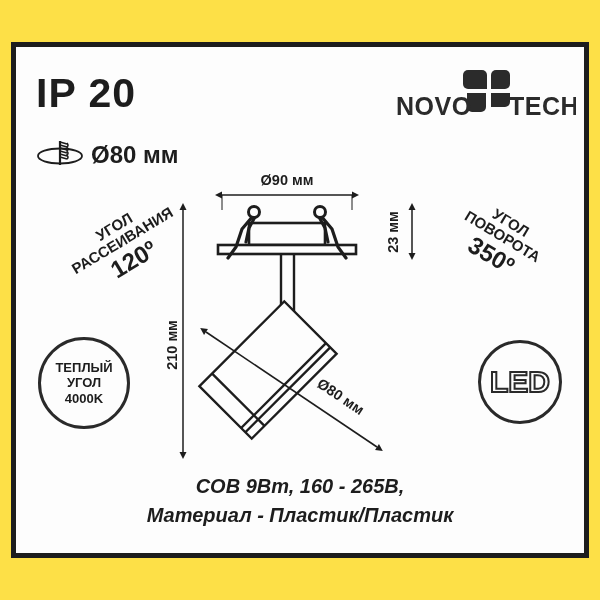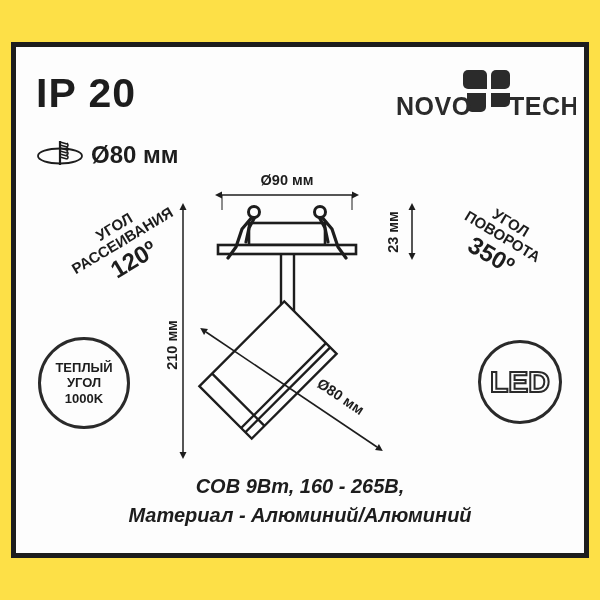--- a/index.html
+++ b/index.html
@@ -258,27 +258,27 @@
 
   <div class="angle-badge" id="rotation-angle-badge">
     <span class="label">УГОЛ</span>
     <span class="label">ПОВОРОТА</span>
     <span class="value">350º</span>
   </div>
 
   <div class="round-badge" id="color-temp-badge">
     <span>ТЕПЛЫЙ</span>
     <span>УГОЛ</span>
-    <span>1000K</span>
+    <span>4000K</span>
   </div>
 
   <div class="round-badge" id="led-badge">
     <svg width="70" height="34" viewBox="0 0 70 34">
       <text x="35" y="27" text-anchor="middle" font-family="'Liberation Sans', sans-serif" font-size="30" font-weight="bold" fill="#fdfdfd" stroke="#2a2a2a" stroke-width="2">LED</text>
     </svg>
   </div>
 
   <div id="specs">
     <div>COB 9Вт, 160 - 265В,</div>
-    <div>Материал - Алюминий/Алюминий</div>
+    <div>Материал - Пластик/Пластик</div>
   </div>
 
 </div>
 
 </body></html>

